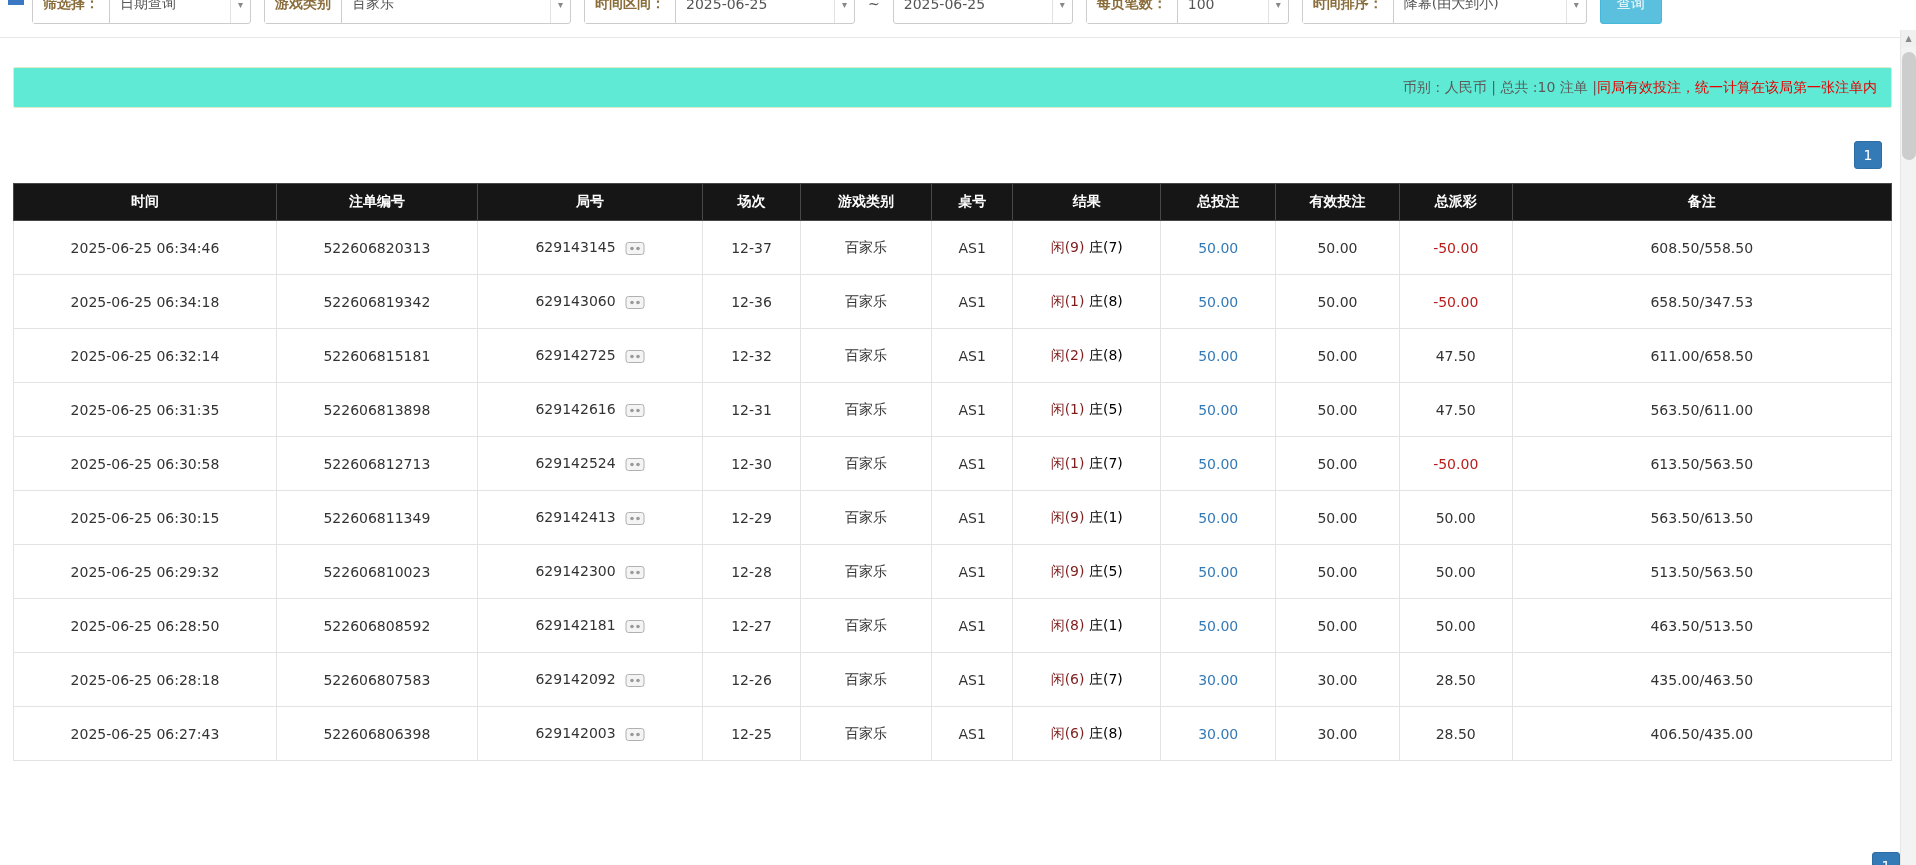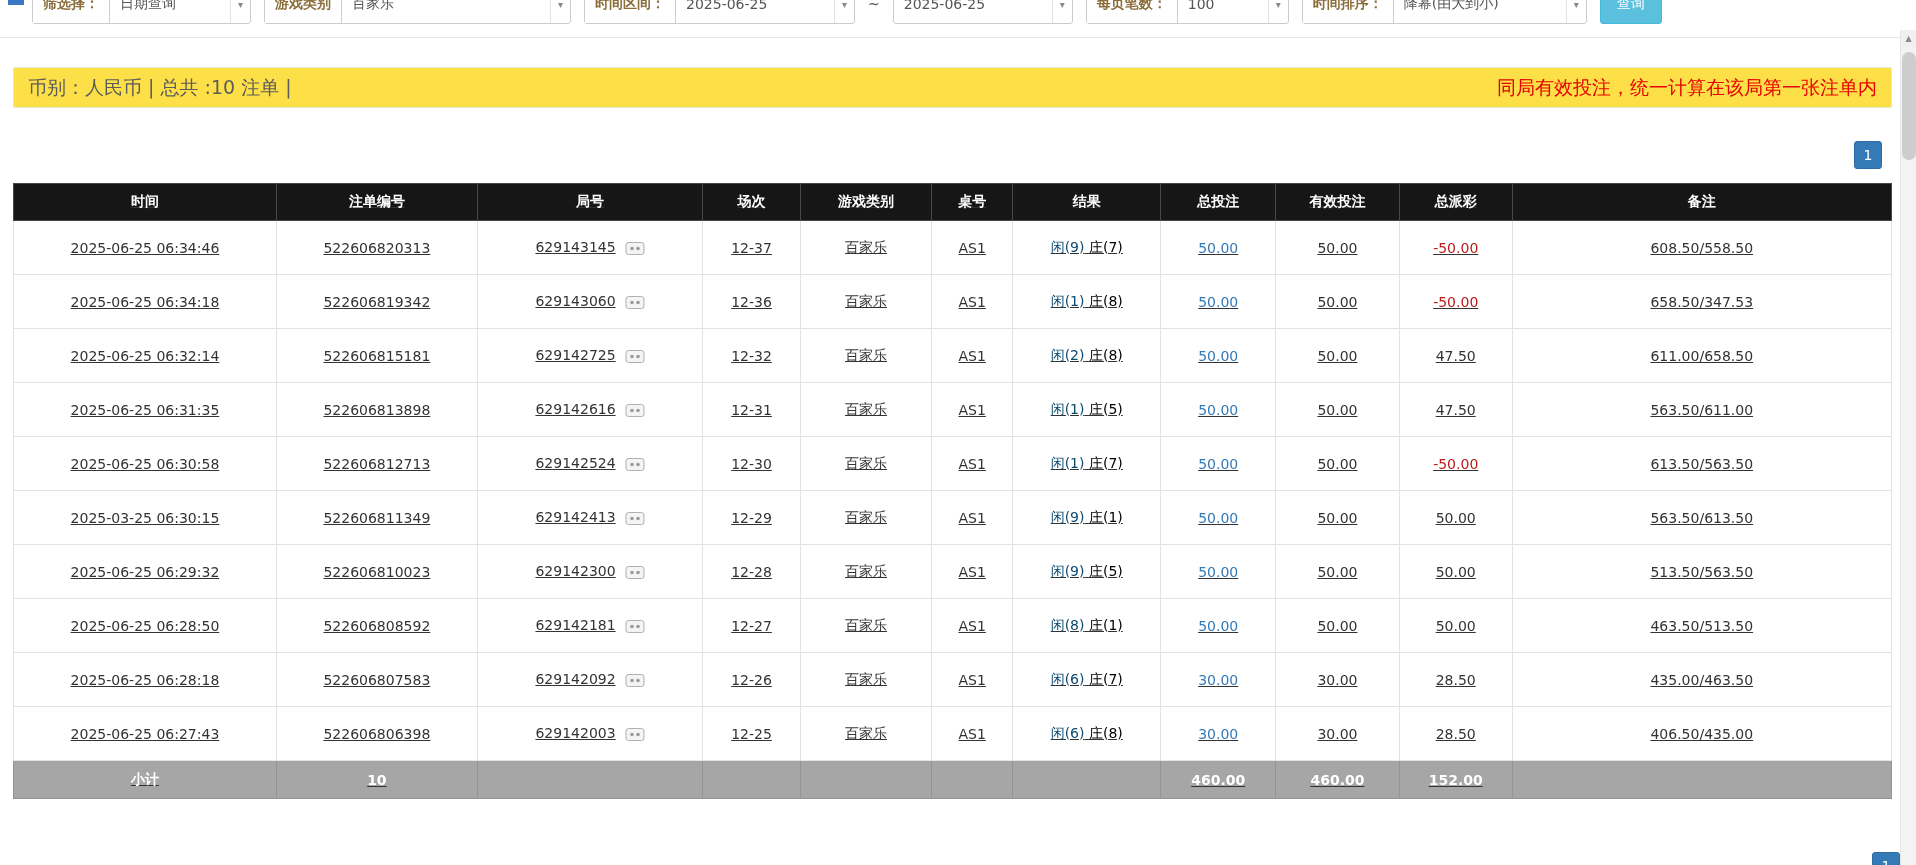--- a/index.html
+++ b/index.html
@@ -39,54 +39,54 @@
   .w-size     { width: 110px; }
   .w-order    { width: 192px; }
   .search-btn {
     height: 40px; padding: 0 16px; font-size: 14px;
     background: #5bc0de; color: #fff; border: 1px solid #46b8da; border-radius: 3px; cursor: pointer;
   }
 
   
   .summary-bar {
     position: absolute; top: 67px; left: 13px; width: 1879px; height: 41px;
-    background: #fde047; border: 1px solid #dcedc8; border-radius: 2px;
-    display: flex; align-items: center; justify-content: space-between;
-    padding: 0 14px; font-size: 19px; color: #5b5b5b;
+    background: #5eead4; border: 1px solid #dcedc8; border-radius: 2px;
+    display: flex; align-items: center; justify-content: flex-end;
+    padding: 0 14px; font-size: 14px; color: #5b5b5b;
   }
   .summary-bar .right-note { color: #e60000; }
 
   
   .pagination {
     position: absolute; width: 28px; height: 28px;
     background: #337ab7; border: 1px solid #2e6da4; border-radius: 3px;
     color: #fff; font-size: 14px;
     display: flex; align-items: center; justify-content: center; cursor: pointer;
   }
   .pagination.top { top: 141px; right: 34px; }
   .pagination.bottom { top: 852px; right: 16px; }
 
   
   table.bets {
     position: absolute; top: 183px; left: 13px; width: 1879px;
     border-collapse: collapse; table-layout: fixed;
-    font-size: 14px; text-align: center; color: #333; text-decoration: underline;
+    font-size: 14px; text-align: center; color: #333;
   }
   table.bets th {
     background: #161616; color: #fff; font-weight: bold;
     height: 37px; border: 1px solid #484848; font-size: 14px;
   }
   table.bets tbody td {
     background: #fff; height: 54px; border: 1px solid #e3e3e3;
   }
   table.bets tfoot td {
     background: #a6a6a6; color: #fff; font-weight: bold;
     height: 38px; border: 1px solid #949494;
   }
-  .player { color: #0c4a6e; }
+  .player { color: #7f1d1d; }
   .banker { color: #000000; }
   .bet-link { color: #337ab7; text-decoration: none; cursor: pointer; }
   .neg { color: #b91c1c; }
   .round-icon { display: inline-block; vertical-align: middle; margin-left: 9px; cursor: pointer; line-height: 0; }
 
   
   .scrollbar {
     position: absolute; right: 0; top: 30px; bottom: 0; width: 16px;
     background: #f3f3f3; border-left: 1px solid #e6e6e6;
   }
@@ -275,21 +275,21 @@
           <td>12-30</td>
           <td>百家乐</td>
           <td>AS1</td>
           <td><span class="player">闲(1)</span> <span class="banker">庄(7)</span></td>
           <td><a class="bet-link">50.00</a></td>
           <td>50.00</td>
           <td class="neg">-50.00</td>
           <td>613.50/563.50</td>
         </tr>
         <tr>
-          <td>2025-03-25 06:30:15</td>
+          <td>2025-06-25 06:30:15</td>
           <td>522606811349</td>
           <td><span>629142413</span><span class="round-icon"><svg width="20" height="15" viewBox="0 0 20 15">
                 <rect x="1" y="1.5" width="18" height="12" rx="2.5" fill="#f4f4f4" stroke="#b0b0b0"></rect>
                 <circle cx="7" cy="7.5" r="1.8" fill="#9a9a9a"></circle>
                 <circle cx="13" cy="7.5" r="1.8" fill="#9a9a9a"></circle>
               </svg></span></td>
           <td>12-29</td>
           <td>百家乐</td>
           <td>AS1</td>
           <td><span class="player">闲(9)</span> <span class="banker">庄(1)</span></td>
@@ -361,33 +361,20 @@
           <td>百家乐</td>
           <td>AS1</td>
           <td><span class="player">闲(6)</span> <span class="banker">庄(8)</span></td>
           <td><a class="bet-link">30.00</a></td>
           <td>30.00</td>
           <td>28.50</td>
           <td>406.50/435.00</td>
         </tr>
       </tbody>
     <tfoot>
-      <tr>
-        <td>小计</td>
-        <td>10</td>
-        <td></td>
-        <td></td>
-        <td></td>
-        <td></td>
-        <td></td>
-        <td>460.00</td>
-        <td>460.00</td>
-        <td>152.00</td>
-        <td></td>
-      </tr>
     </tfoot>
   </table>
 
   <div class="pagination bottom">1</div>
 
   <div class="scrollbar">
     <div class="scroll-up">▲</div>
     <div class="scroll-thumb"></div>
   </div>
 

